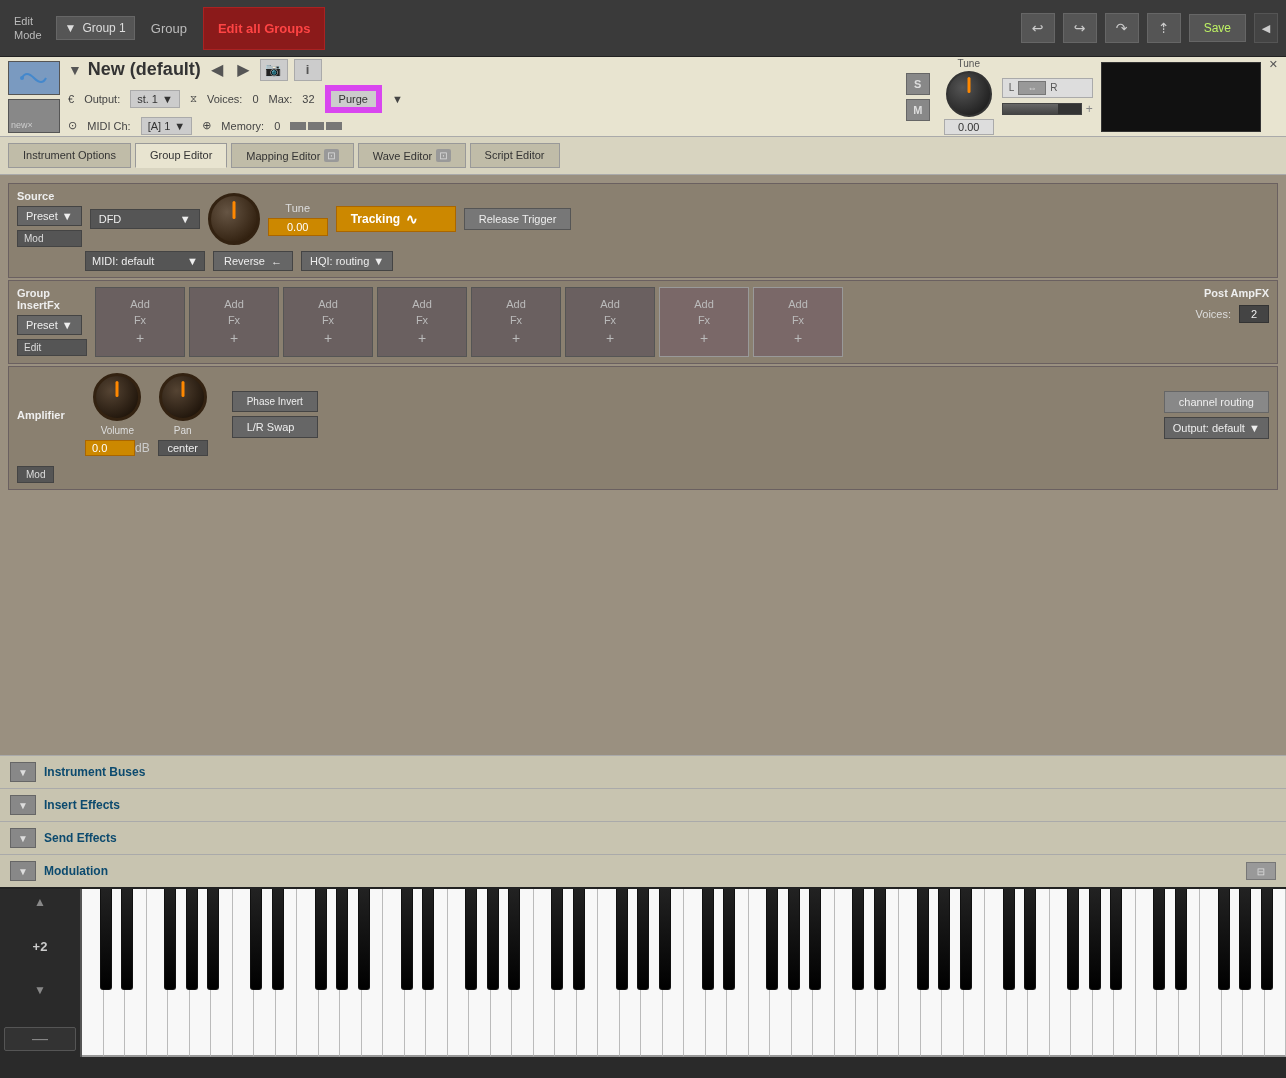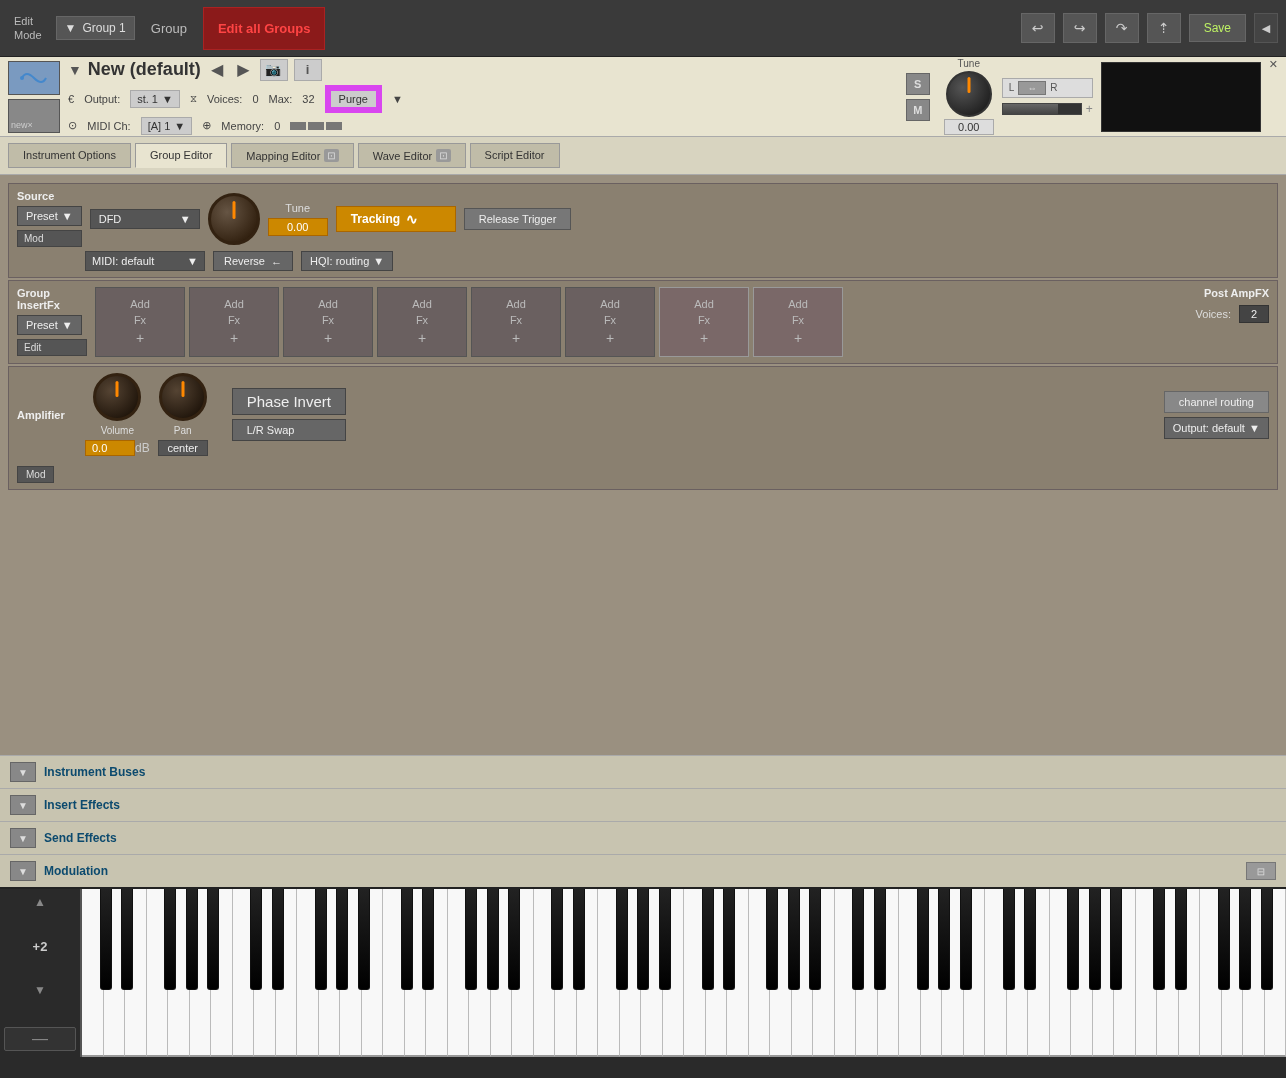--- a/index.html
+++ b/index.html
@@ -93,21 +93,21 @@
     .post-amp-col { text-align: right; min-width: 130px; }
     .post-amp-label { color: #eee; font-size: 11px; margin-bottom: 6px; font-weight: bold; }
     .slots-row { display: flex; align-items: center; justify-content: flex-end; gap: 8px; color: #ddd; font-size: 11px; }
     .slots-val { background: #444; border: 1px solid #333; color: #eee; padding: 2px 8px; min-width: 30px; text-align: center; }
 
     
     .amp-section { background: #8a8070; border: 1px solid #6a6060; padding: 6px 8px; margin-bottom: 2px; }
     .knob-val { background: #cc8800; border: 1px solid #aa6600; color: #fff; padding: 1px 6px; font-size: 11px; min-width: 50px; }
     .knob-val2 { background: #555; border: 1px solid #444; color: #eee; padding: 1px 6px; font-size: 11px; text-align: center; min-width: 50px; }
     .db-label { color: #ccc; font-size: 12px; }
-    .phase-btn { background: #666; border: 1px solid #444; color: #eee; padding: 4px 14px; font-size: 15px; cursor: pointer; }
+    .phase-btn { background: #666; border: 1px solid #444; color: #eee; padding: 4px 14px; font-size: 10px; cursor: pointer; }
     .lr-swap-btn { background: #666; border: 1px solid #444; color: #eee; padding: 4px 14px; font-size: 11px; cursor: pointer; }
     .channel-routing-btn { background: #888; border: 1px solid #666; color: #eee; padding: 4px 14px; font-size: 11px; cursor: pointer; }
     .output-select { background: #666; border: 1px solid #444; color: #eee; padding: 4px 8px; font-size: 11px; cursor: pointer; display: flex; align-items: center; gap: 4px; }
 
     .amp-label { color: #eee; font-weight: bold; font-size: 11px; }
     .amp-mod { background: #555; border: 1px solid #444; color: #ddd; padding: 2px 8px; font-size: 10px; cursor: pointer; margin-top: 4px; display: inline-block; }
 
     
     .coll-section { background: #c8c4b0; border-top: 1px solid #aaa; padding: 6px 10px; display: flex; align-items: center; gap: 8px; cursor: pointer; }
     .coll-arrow { background: #888; border: 1px solid #666; color: #ddd; width: 26px; height: 20px; display: flex; align-items: center; justify-content: center; font-size: 10px; cursor: pointer; }

